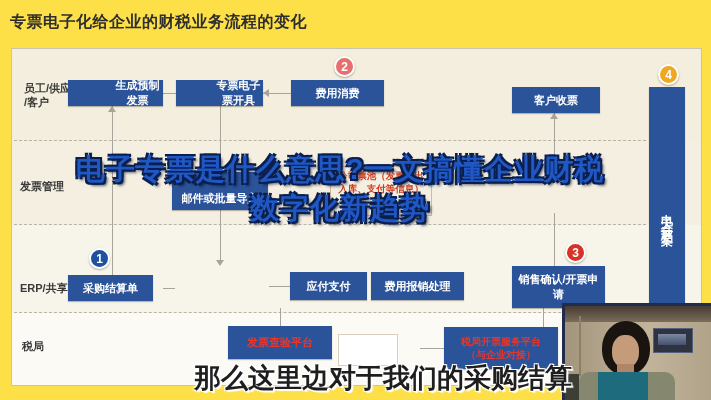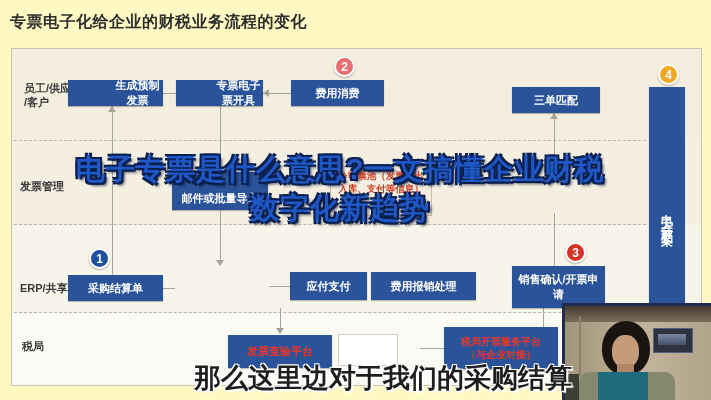--- a/index.html
+++ b/index.html
@@ -1,16 +1,16 @@
 <!DOCTYPE html>
 <html><head>
 <meta charset="utf-8">
 <style>
   html,body{margin:0;padding:0;}
-  #stage{position:relative;width:711px;height:400px;background:#fef9c3;overflow:hidden;
+  #stage{position:relative;width:711px;height:400px;background:#fde047;overflow:hidden;
          font-family:"Liberation Sans","DejaVu Sans",sans-serif;}
   
   .page-title{position:absolute;left:10px;top:12px;font-size:16px;font-weight:bold;color:#2e2e2e;letter-spacing:.5px;}
   
   .panel{position:absolute;left:11px;top:48px;width:689px;height:336px;border:1px solid #c8c3b4;background:#fbfaf4;}
   .band1{position:absolute;left:0;top:0;width:100%;height:92px;background:#f3eedd;}
   .band2{position:absolute;left:0;top:92px;width:100%;height:84px;background:#f4efe0;}
   .band3{position:absolute;left:0;top:176px;width:100%;height:88px;background:#f7f4e9;}
   
   .rowlab{position:absolute;font-size:11px;font-weight:bold;color:#3a3a3a;line-height:1.25;}
@@ -97,32 +97,32 @@
   <div class="hline" style="left:163px;top:288px;width:12px;"></div>
   <div class="hline" style="left:269px;top:286px;width:21px;"></div>
   <div class="vline" style="left:280px;top:308px;height:22px;"></div>
   <div class="arr down" style="left:276px;top:328px;"></div>
   <div class="vline" style="left:543px;top:308px;height:19px;"></div>
   <div class="hline" style="left:420px;top:348px;width:24px;"></div>
 
   <div class="bbox" style="left:68px;top:80px;width:95px;height:26px;padding-left:46px;">生成预制发票</div>
   <div class="bbox" style="left:176px;top:80px;width:87px;height:26px;padding-left:40px;">专票电子票开具</div>
   <div class="bbox" style="left:291px;top:80px;width:93px;height:26px;">费用消费</div>
-  <div class="bbox" style="left:512px;top:87px;width:88px;height:26px;">三单匹配</div>
+  <div class="bbox" style="left:512px;top:87px;width:88px;height:26px;">客户收票</div>
   <div class="bbox vert" style="left:649px;top:87px;width:36px;height:258px;">电子会计档案</div>
 
   <div class="bbox" style="left:172px;top:172px;width:96px;height:38px;align-items:flex-end;padding-bottom:4px;">邮件或批量导入</div>
   <div class="notebox" style="left:330px;top:166px;width:102px;height:50px;">公司票池（发票、出入库、支付等信息）</div>
 
-  <div class="bbox" style="left:68px;top:275px;width:95px;height:26px;">采购结算单</div>
+  <div class="bbox" style="left:68px;top:275px;width:85px;height:26px;">采购结算单</div>
   <div class="bbox" style="left:290px;top:272px;width:77px;height:28px;">应付支付</div>
-  <div class="bbox" style="left:371px;top:272px;width:105px;height:28px;">费用报销处理</div>
+  <div class="bbox" style="left:371px;top:272px;width:93px;height:28px;">费用报销处理</div>
   <div class="bbox" style="left:512px;top:266px;width:93px;height:42px;">销售确认/开票申请</div>
 
-  <div class="bbox redtext" style="left:228px;top:335px;width:104px;height:33px;">发票查验平台</div>
+  <div class="bbox redtext" style="left:228px;top:326px;width:104px;height:33px;">发票查验平台</div>
   <div class="faintbox" style="left:338px;top:334px;width:58px;height:30px;"></div>
   <div class="bbox redtext" style="left:444px;top:327px;width:114px;height:42px;flex-direction:column;font-size:10px;">
     <span>税局开票服务平台</span>
     <span>（与企业对接）</span>
   </div>
 
   <div class="badge" style="left:89px;top:248px;background:#2050a0;">1</div>
   <div class="badge" style="left:334px;top:56px;background:#e86f6f;">2</div>
   <div class="badge" style="left:565px;top:242px;background:#d63226;">3</div>
   <div class="badge" style="left:658px;top:64px;background:#efa820;">4</div>

